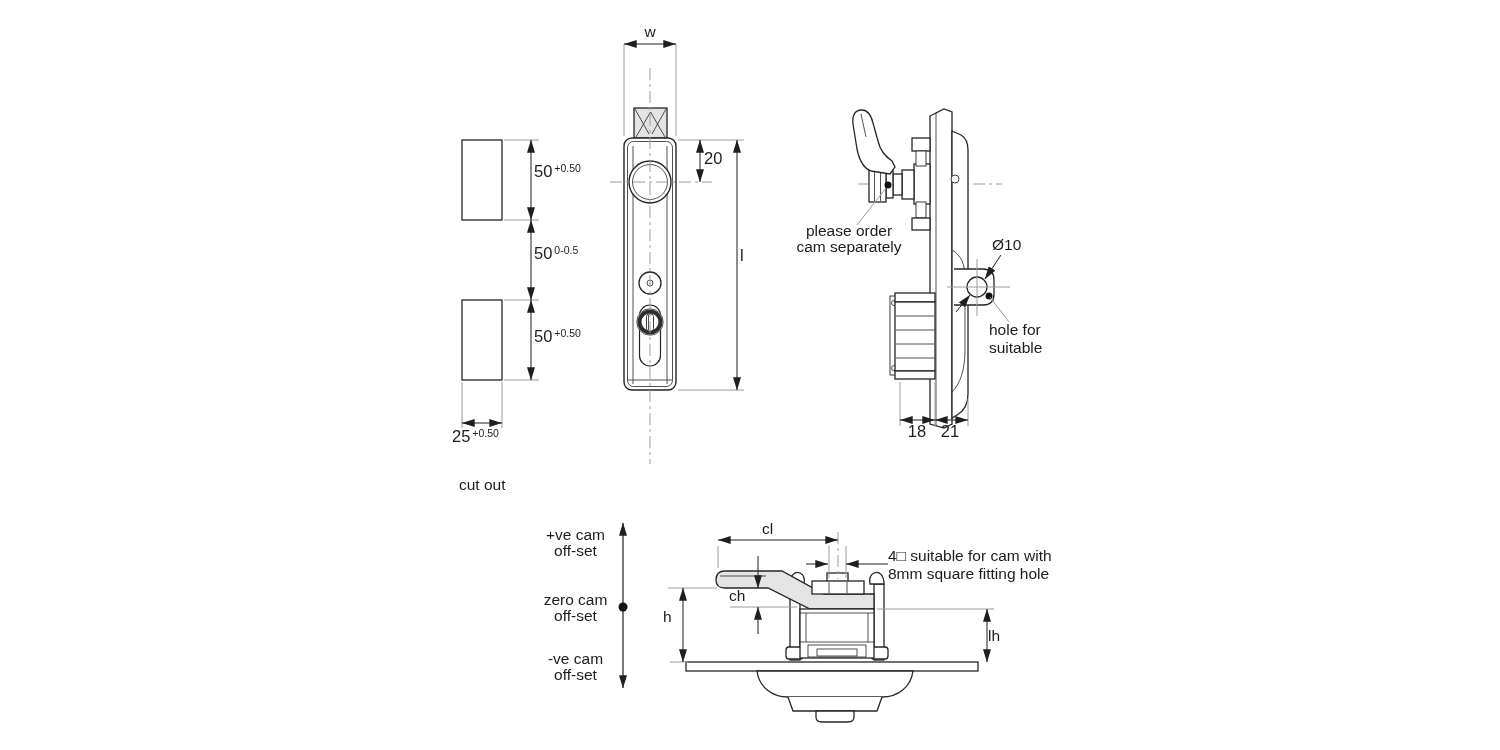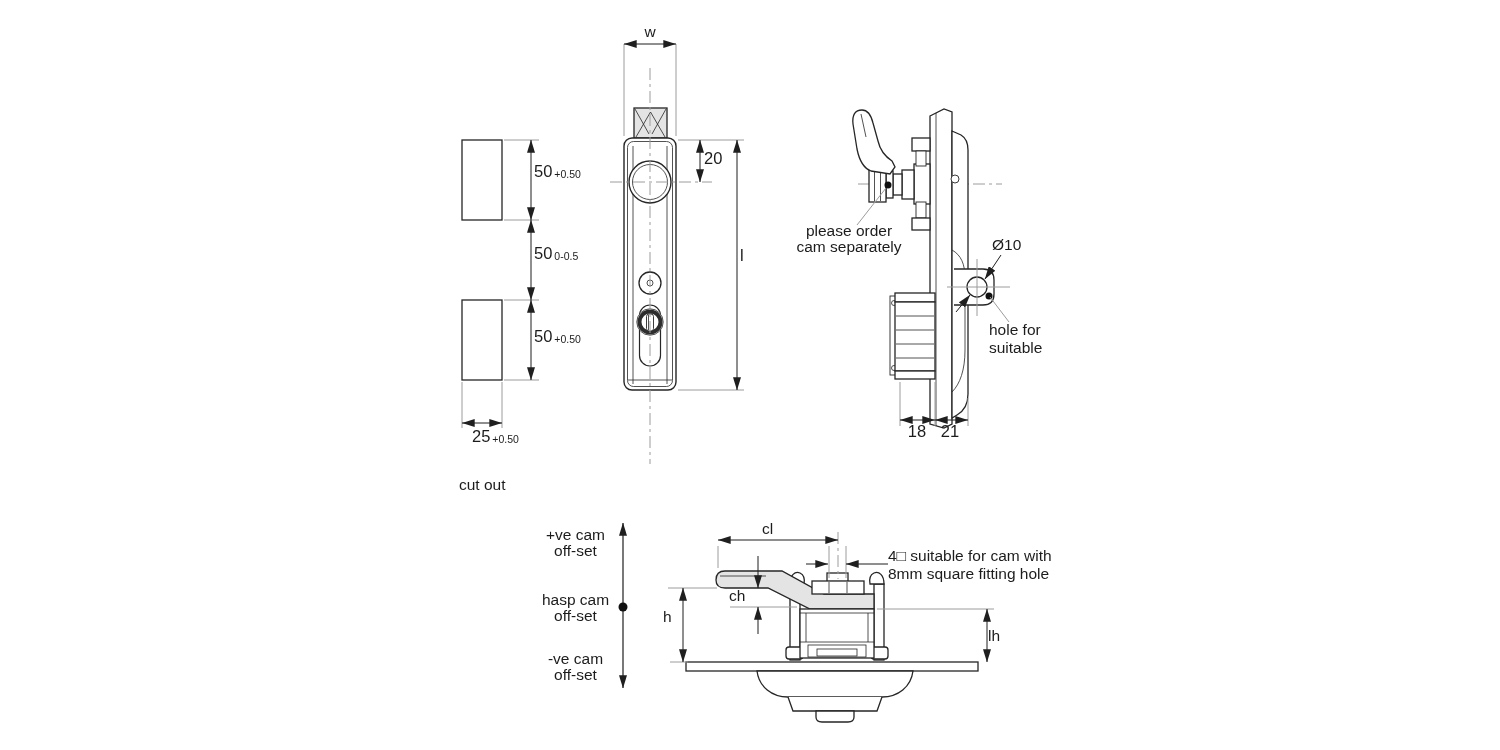--- a/index.html
+++ b/index.html
@@ -3,21 +3,21 @@
 <meta charset="utf-8">
 <style>
   html,body{margin:0;padding:0;background:#fff}
   .stage{position:relative;width:1500px;height:750px;background:#fff;overflow:hidden;
          font-family:"Liberation Sans",sans-serif;color:#1c1c1c}
   .stage svg{position:absolute;left:0;top:0}
   .lbl{position:absolute;white-space:nowrap;font-size:15.5px;line-height:16px}
   .num{font-size:16.5px}
   .ctr{text-align:center}
   .twoline span{display:block}
-  .tolwrap{display:flex;align-items:flex-end}
+  .tolwrap{display:flex;align-items:flex-start}
   .tol{display:flex;font-size:10.5px;line-height:10px;margin-left:2px}
   .lnw {stroke:#262626;stroke-width:1.3;fill:#fff}
   .lnt {stroke:#262626;stroke-width:.8;fill:none}
   .lntw{stroke:#262626;stroke-width:.9;fill:#fff}
   .gry {stroke:#9c9c9c;stroke-width:1;fill:none}
   .gryd{stroke:#9c9c9c;stroke-width:1;fill:none;stroke-dasharray:12 4 3 4}
   .dim {stroke:#1f1f1f;stroke-width:1;fill:none}
   .camf{fill:#e4e4e4;stroke:#262626;stroke-width:1.3}
 </style>
 </head>
@@ -220,21 +220,21 @@
     <span>-0.5</span>
   </span>
 </div>
 <div class="lbl tolwrap" style="left:534px;top:328px">
   <span class="num">50</span>
   <span class="tol">
     <span>+0.5</span>
     <span>0</span>
   </span>
 </div>
-<div class="lbl tolwrap" style="left:472px;top:428px">
+<div class="lbl tolwrap" style="left:452px;top:428px">
   <span class="num">25</span>
   <span class="tol">
     <span>+0.5</span>
     <span>0</span>
   </span>
 </div>
 <div class="lbl" style="left:459px;top:477px">cut out</div>
 
 <div class="lbl ctr" style="left:637px;top:24px;width:26px">w</div>
 <div class="lbl num" style="left:704px;top:150px">20</div>
@@ -259,21 +259,21 @@
 <div class="lbl twoline" style="left:888px;top:547px;line-height:18px">
   <span>4□ suitable for cam with</span>
   <span>8mm square fitting hole</span>
 </div>
 
 <div class="lbl ctr twoline" style="left:528px;top:527px;width:95px">
   <span>+ve cam</span>
   <span>off-set</span>
 </div>
 <div class="lbl ctr twoline" style="left:528px;top:592px;width:95px">
-  <span>hasp cam</span>
+  <span>zero cam</span>
   <span>off-set</span>
 </div>
 <div class="lbl ctr twoline" style="left:528px;top:651px;width:95px">
   <span>-ve cam</span>
   <span>off-set</span>
 </div>
 
 </div>
 
 </body></html>

